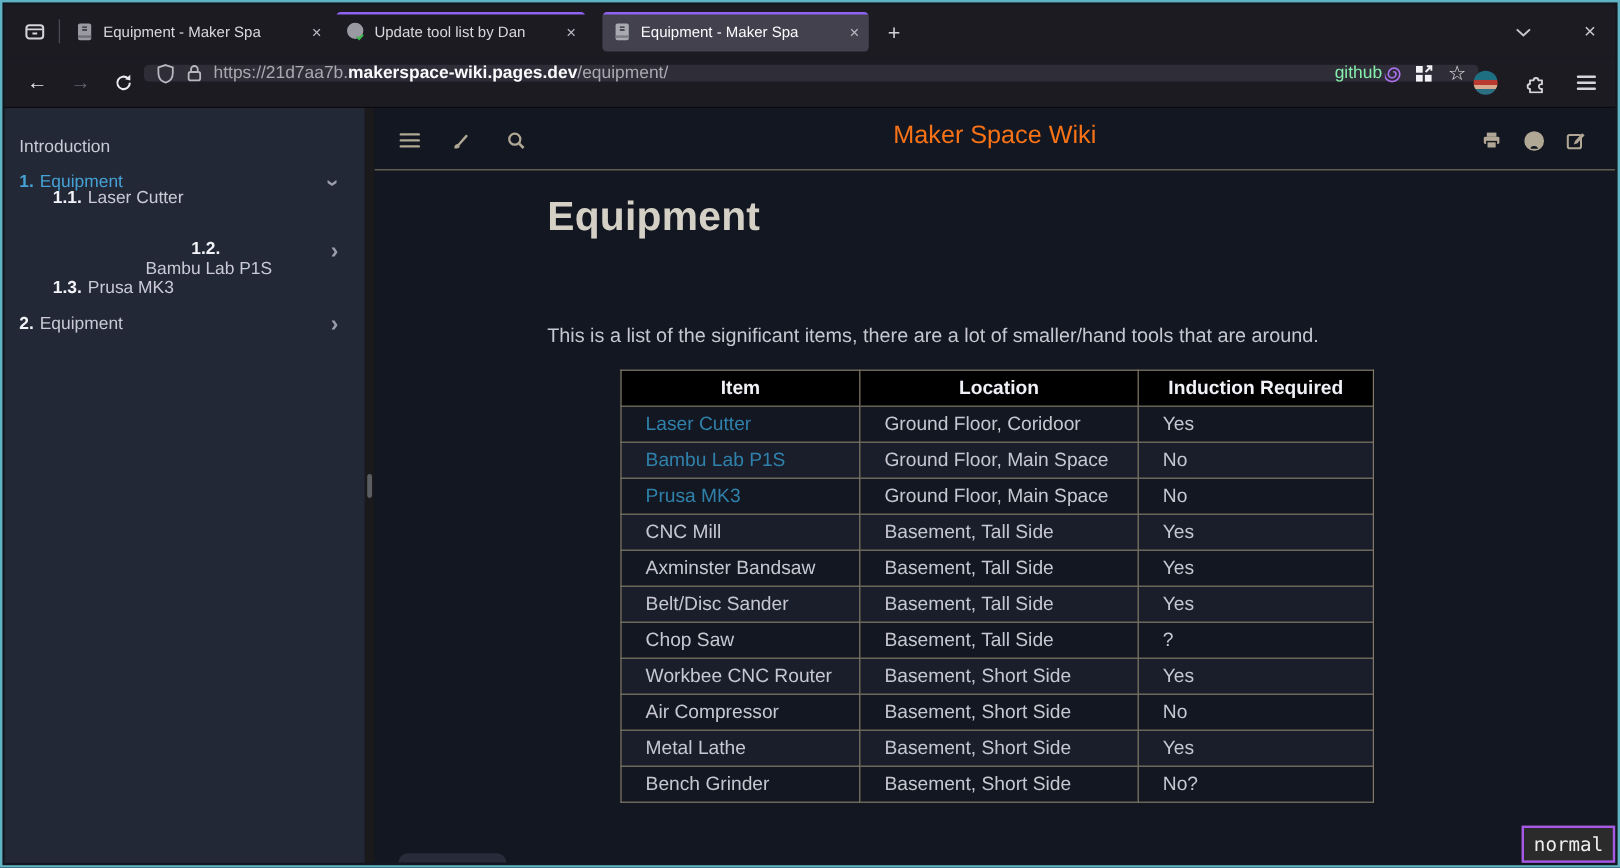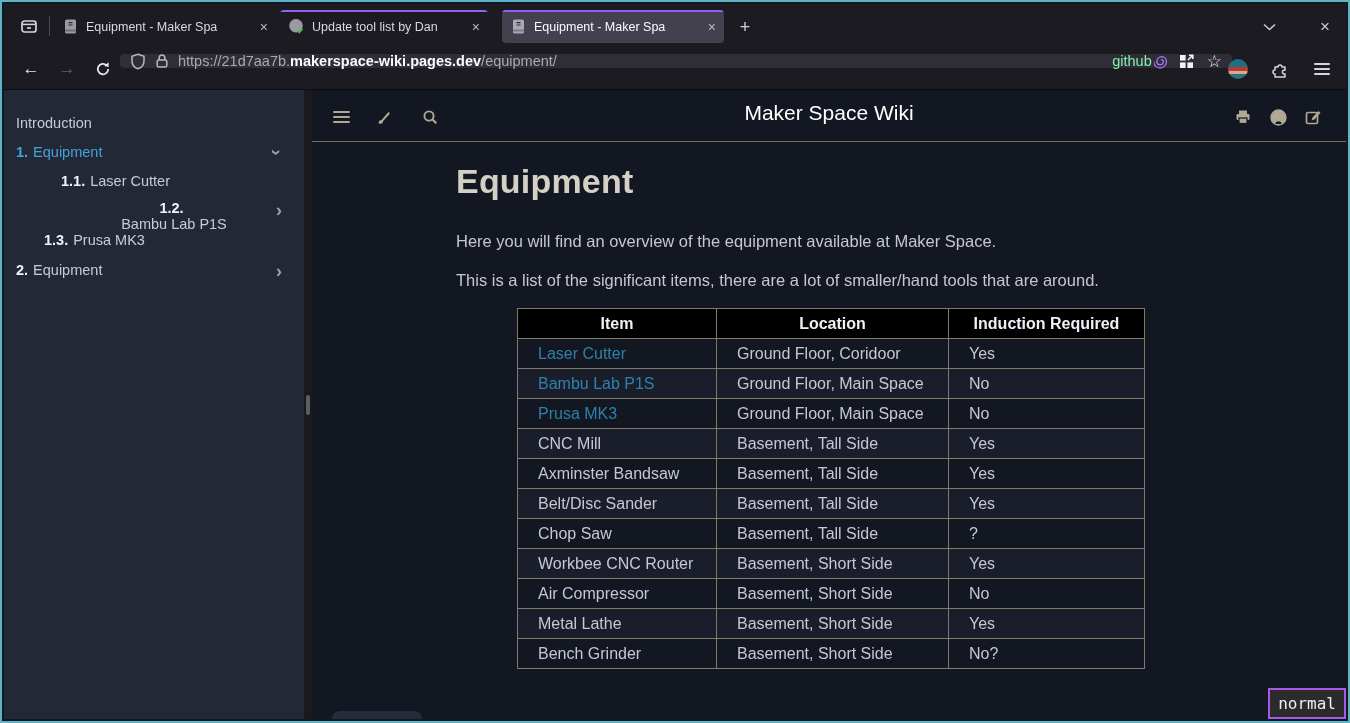--- a/index.html
+++ b/index.html
@@ -59,21 +59,21 @@
   .drag-handle { position:absolute; left:304px; top:393px; width:4px; height:20px; background:#5a5e63; border-radius:2px; }
   .content { position:absolute; left:310px; top:88px; right:2px; bottom:2px; background:#131721; overflow:hidden; }
   .menubar { position:absolute; left:0; right:0; top:0; height:52px; border-bottom:1px solid #756e5d; }
   .mb-icon { position:absolute; top:12px; width:30px; height:30px; display:flex; align-items:center; justify-content:center; color:#b0a794; }
   .mb-hamb { left:14px; }
   .mb-brush { left:58px; }
   .mb-search { left:103px; }
   .mb-print { right:88px; }
   .mb-github { right:53px; }
   .mb-edit { right:18px; }
-  .mb-title { position:absolute; left:0; right:0; top:11px; text-align:center; font-size:21px; color:#ffffff; }
+  .mb-title { position:absolute; left:0; right:0; top:11px; text-align:center; font-size:21px; color:#f97316; }
   .mb-hamb-lines { width:17px; height:13px; display:flex; flex-direction:column; justify-content:space-between; }
   .mb-hamb-lines i { height:2.4px; background:#b0a794; border-radius:1px; }
   
   .page-title { position:absolute; left:144px; top:72px; font-size:34px; font-weight:bold; color:#d4d0c5; letter-spacing:0.2px; }
   .para { position:absolute; left:144px; font-size:16.5px; color:#c6c7d1; }
   .para1 { top:142px; }
   .para2 { top:181px; }
   table.equip { position:absolute; left:205px; top:218px; border-collapse:collapse; font-size:16px; color:#c6c7d1; }
   table.equip th, table.equip td { border:1px solid #817a68; height:30px; padding:0 20px; }
   table.equip th { background:#000000; color:#f0f1f7; font-weight:bold; text-align:center; }
@@ -220,21 +220,21 @@
 
 <div class="sidebar">
   <div class="sb-item lvl0" style="top:22px;">
     <span class="sb-label">Introduction</span>
   </div>
   <div class="sb-item lvl0 active" style="top:51px;">
     <span class="sb-num">1.</span>
     <span class="sb-label">Equipment</span>
     <span class="sb-chev expanded">›</span>
   </div>
-  <div class="sb-item lvl1" style="top:80px;margin-left:17px;">
+  <div class="sb-item lvl1" style="top:64px;">
     <span class="sb-num">1.1.</span>
     <span class="sb-label">Laser Cutter</span>
   </div>
   <div class="sb-item lvl1" style="top:110px;flex-direction:column;">
     <span class="sb-num">1.2.</span>
     <span class="sb-label">Bambu Lab P1S</span>
     <span class="sb-chev">›</span>
   </div>
   <div class="sb-item lvl1" style="top:139px;">
     <span class="sb-num">1.3.</span>
@@ -285,21 +285,20 @@
     </span>
     <span class="mb-icon mb-edit">
       <svg width="18" height="18" viewBox="0 0 18 18">
           <rect x="2.5" y="4.5" width="11" height="11" rx="1.5" fill="none" stroke="#b0a794" stroke-width="1.7"></rect>
           <path d="M7.5 12.5 l1 -3 l6 -6.5 l2 1.8 l-6 6.6 z" fill="#b0a794"></path>
         </svg>
     </span>
   </div>
 
   <div class="page-title">Equipment</div>
-  <div class="para para1">Here you will find an overview of the equipment available at Maker Space.</div>
   <div class="para para2">This is a list of the significant items, there are a lot of smaller/hand tools that are around.</div>
 
   <table class="equip">
     <thead>
       <tr>
         <th>Item</th>
         <th>Location</th>
         <th>Induction Required</th>
       </tr>
     </thead>

